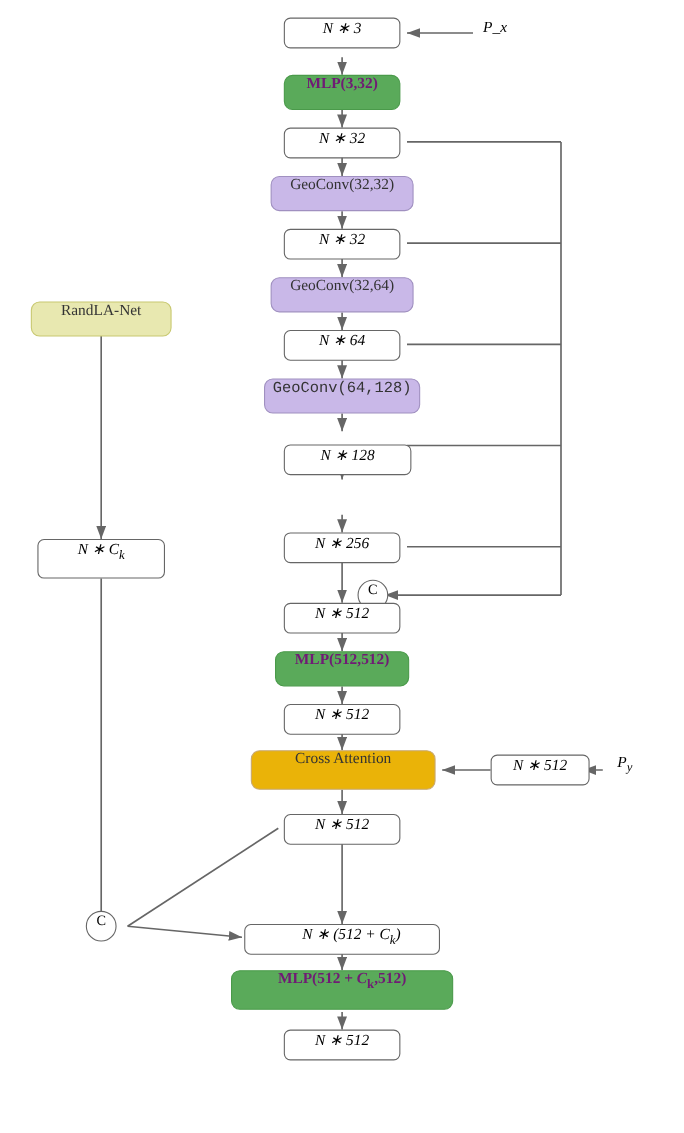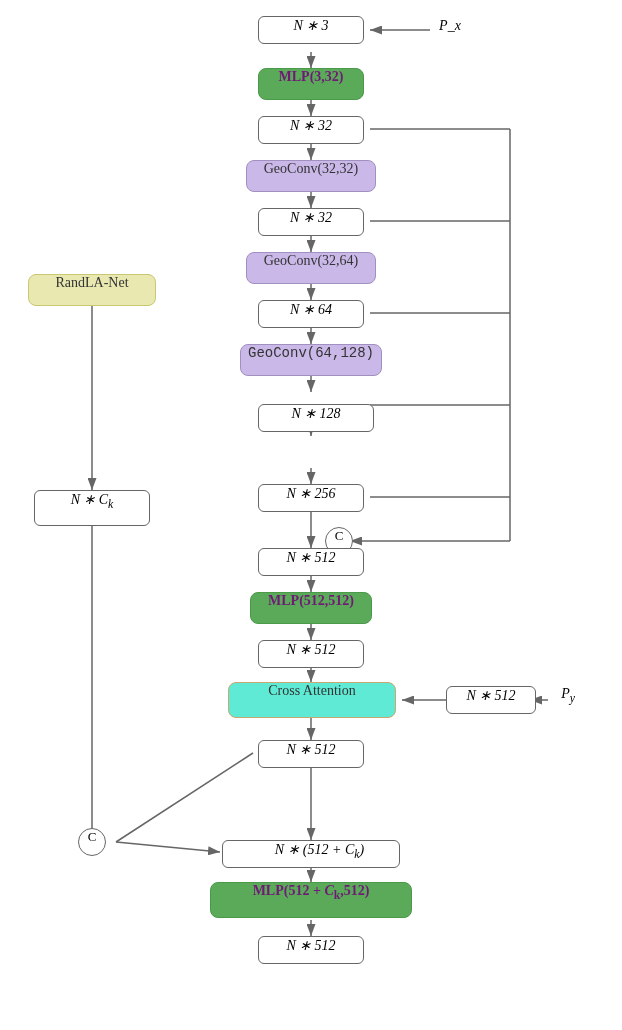--- a/index.html
+++ b/index.html
@@ -59,21 +59,21 @@
     }
 
     .node-yellow {
       background: #e8e8b0;
       border: 1.5px solid #c8c870;
       border-radius: 8px;
       color: #333;
     }
 
     .node-peach {
-      background: #5eead4;
+      background: #eab308;
       border: 1.5px solid #c8a870;
       border-radius: 8px;
       color: #333;
     }
 
     .node-circle {
       background: #fff;
       border: 1.5px solid #666;
       border-radius: 50%;
       width: 28px;

